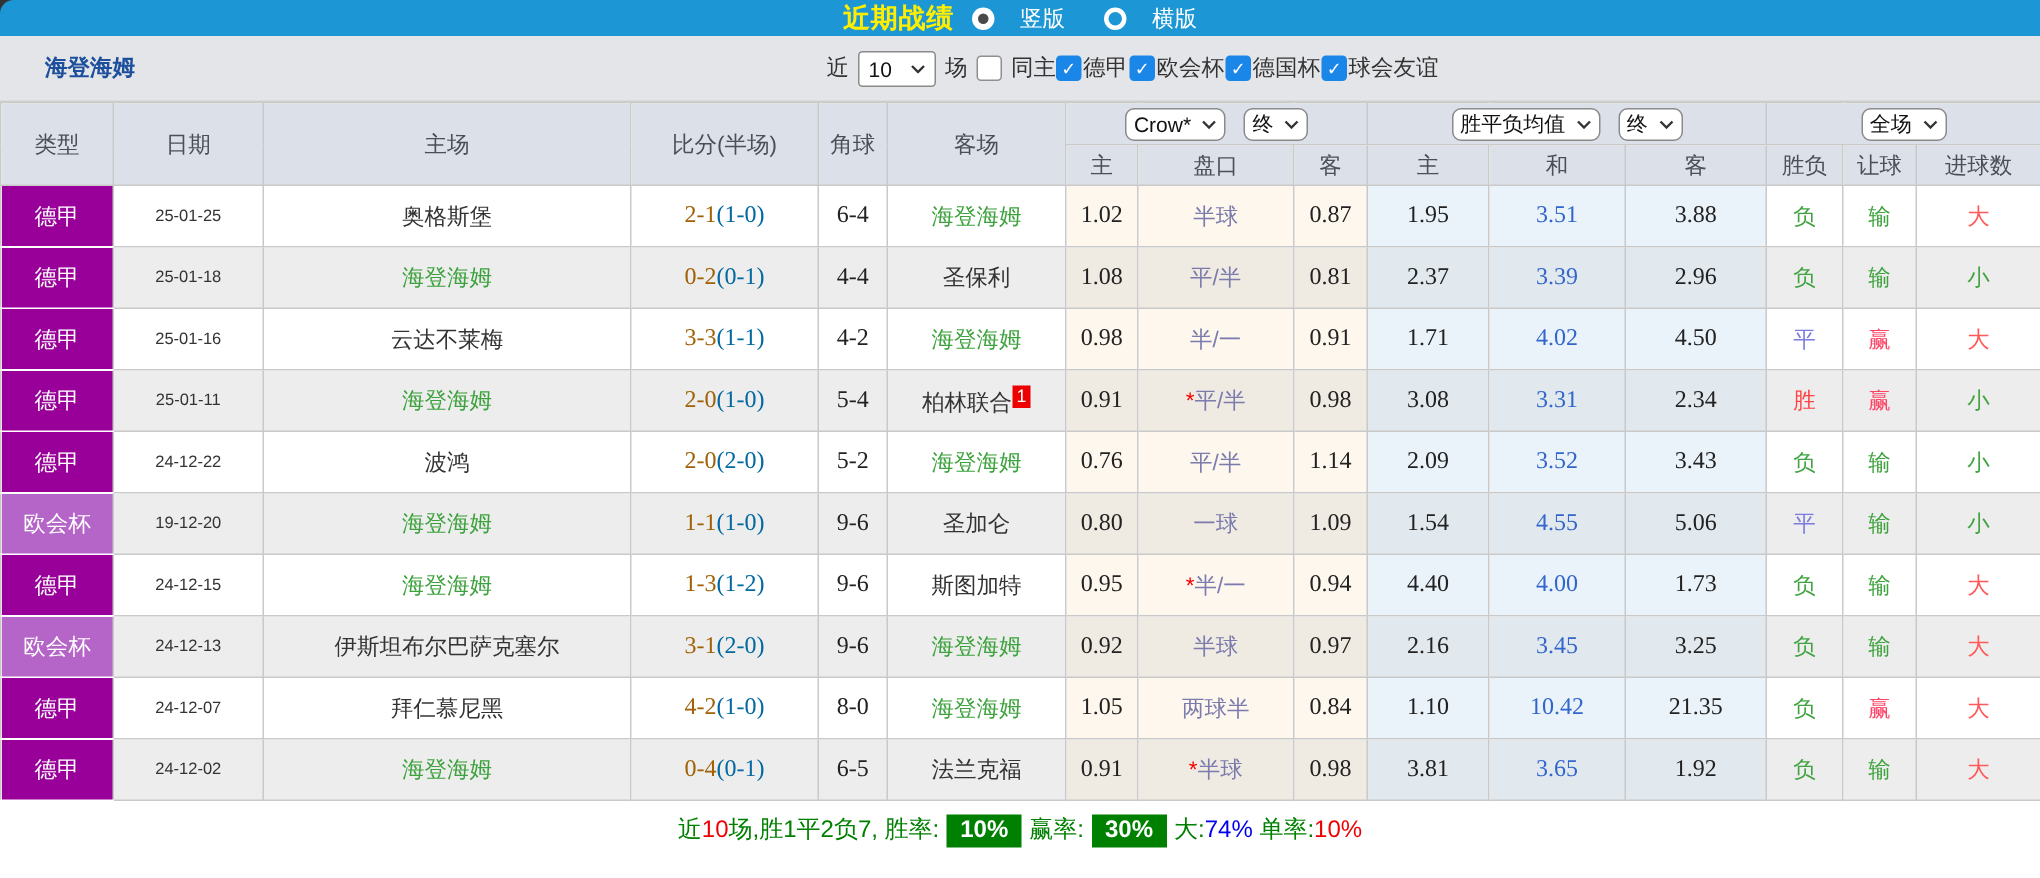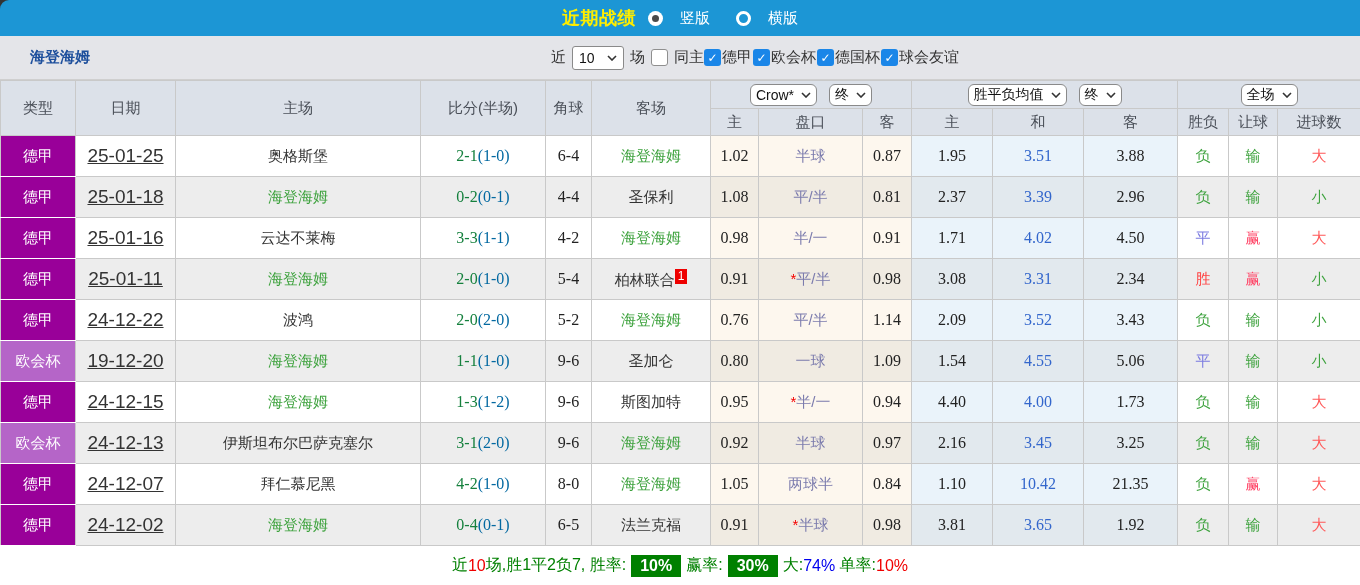--- a/index.html
+++ b/index.html
@@ -3,21 +3,21 @@
 <meta charset="utf-8">
 <style>
   * { margin:0; padding:0; box-sizing:border-box; }
   html,body { width:1360px; height:585px; background:#fff; overflow:hidden;
     font-family:"Liberation Sans","DejaVu Sans",sans-serif; color:#333; }
 
   
   .corner-notch { position:absolute; left:0; top:0; width:9px; height:9px; background:#333; z-index:0; }
 
   
-  .topbar { position:relative; height:36px; background:#1c96d5; display:flex;
+  .topbar { position:relative; height:24px; background:#1c96d5; display:flex;
     align-items:center; justify-content:center; z-index:1;
     border-top-left-radius:9px;gap:12px; }
   .topbar-title { color:#ffee00; font-weight:bold; font-size:18px; letter-spacing:.5px; }
   .radio { display:inline-block; width:15px; height:15px; border-radius:50%; position:relative; }
   .radio.selected { background:#fff; margin-left:0; }
   .radio.selected::after { content:""; position:absolute; left:4px; top:4px; width:7px; height:7px;
     border-radius:50%; background:#4a4a4a; }
   .radio.unselected { border:3.5px solid #fff; background:transparent; margin-left:14px; }
   .radio-label { color:#fff; font-size:15px; margin-left:5px; }
 
@@ -44,25 +44,25 @@
   thead tr.h1 th { height:28px; }
   thead tr.h2 th { height:27px; }
   .thgroup { border-bottom:none; }
   .selwrap { display:flex; align-items:center; justify-content:center; gap:12px; }
   thead .select { height:22px; padding:0 5px;border-radius:6px; }
 
   tbody tr { height:41px; }
   tbody tr.odd td { background:#fff; }
   tbody tr.even td { background:#ededed; }
   td.league { color:#fff; font-size:15px; border-top-color:#fff; border-bottom-color:#fff; }
-  td.date { font-size:19px; color:#333;text-decoration:underline; }
+  td.date { font-size:11px; color:#333; }
   td.num { font-family:"Liberation Serif","DejaVu Serif",serif; font-size:16px; color:#222; }
   td.teamcell { font-size:15px; color:#333; }
   .team-green { color:#3da23d; }
-  .score-red { color:#15803d;margin-top:24px; }
+  .score-red { color:#a16207;margin-top:24px; }
   .score-half { color:#0369a1; }
   .sup-badge { display:inline-block; background:#ee0000; color:#fff; font-size:12px;
     line-height:15px; padding:0 3px; vertical-align:5px;
     font-family:"Liberation Sans",sans-serif; }
   tr.odd td.crow { background:#fdf7ee; }
   tr.even td.crow { background:#f0ebe2; }
   tr.odd td.avg { background:#eaf3fa; }
   tr.even td.avg { background:#e2e9ee; }
   td.handicap { font-size:15px; color:#7b7bad; }
   .star { color:#f50000; }

